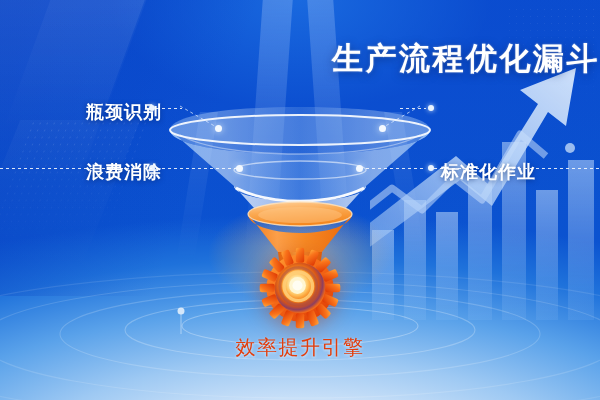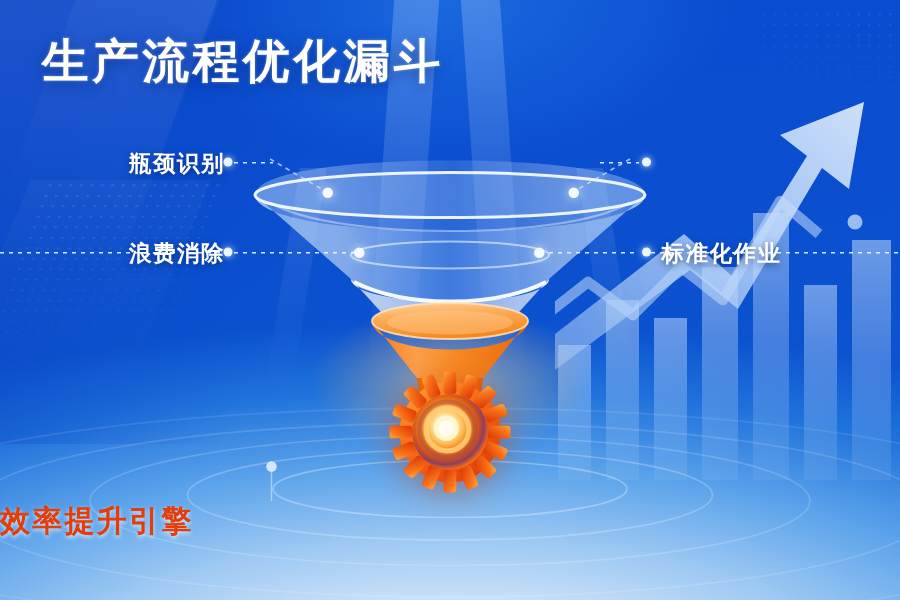--- a/index.html
+++ b/index.html
@@ -103,22 +103,22 @@
     filter: blur(0.4px);
   }
   .beam.b1 { left: 254px; top: 0px;  width: 30px; height: 250px; transform: skewX(-4deg); }
   .beam.b2 { left: 316px; top: 0px;  width: 26px; height: 250px; transform: skewX(4deg); }
   .beam.b3 { left: 188px; top: 112px; width: 18px; height: 150px; opacity: 0.5; transform: skewX(-9deg); }
   .beam.b4 { left: 396px; top: 112px; width: 18px; height: 150px; opacity: 0.5; transform: skewX(9deg); }
 
   
   .title {
     position: absolute;
-    left: 0; right: 0; top: 20px;
-    text-align: left;
+    left: 0; right: 0; top: 38px;
+    text-align: right;
     color: #ffffff;
     font-size: 31px;
     font-weight: bold;
     letter-spacing: 2.5px;
     text-shadow: 0 2px 9px rgba(3,30,95,0.55), 0 0 2px rgba(255,255,255,0.5);
     padding-left: 28px;
   }
 
   
   .funnel {
@@ -132,21 +132,21 @@
     position: absolute;
     left: 258px; top: 246px;
     width: 84px; height: 84px;
     filter: drop-shadow(0 3px 10px rgba(190,60,10,0.45));
   }
 
   
   .label {
     position: absolute;
     color: #ffffff;
-    font-size: 15px;
+    font-size: 18px;
     font-weight: bold;
     letter-spacing: 1px;
     white-space: nowrap;
     text-shadow: 0 1px 5px rgba(4,32,96,0.6);
   }
   .label.l1 { left: 86px;  top: 100px; }
   .label.l2 { left: 86px;  top: 160px; }
   .label.r1 { left: 441px; top: 100px; }
   .label.r2 { left: 441px; top: 160px; }
 
@@ -169,23 +169,24 @@
   .node.big {
     width: 7px; height: 7px;
     background: #f4f9ff;
     box-shadow: 0 0 7px rgba(225,240,255,0.95);
   }
 
   
   .caption {
     position: absolute;
     left: 0; right: 0; top: 334px;
+    text-align: center;
     color: #e23d0c;
     font-size: 20px;
-    font-weight: bold;
+    font-weight: normal;
     letter-spacing: 1.5px;
     text-shadow: 0 1px 3px rgba(255,255,255,0.75);
   }
 
   
   .pin {
     position: absolute;
     left: 176px; top: 306px;
   }
 </style>

